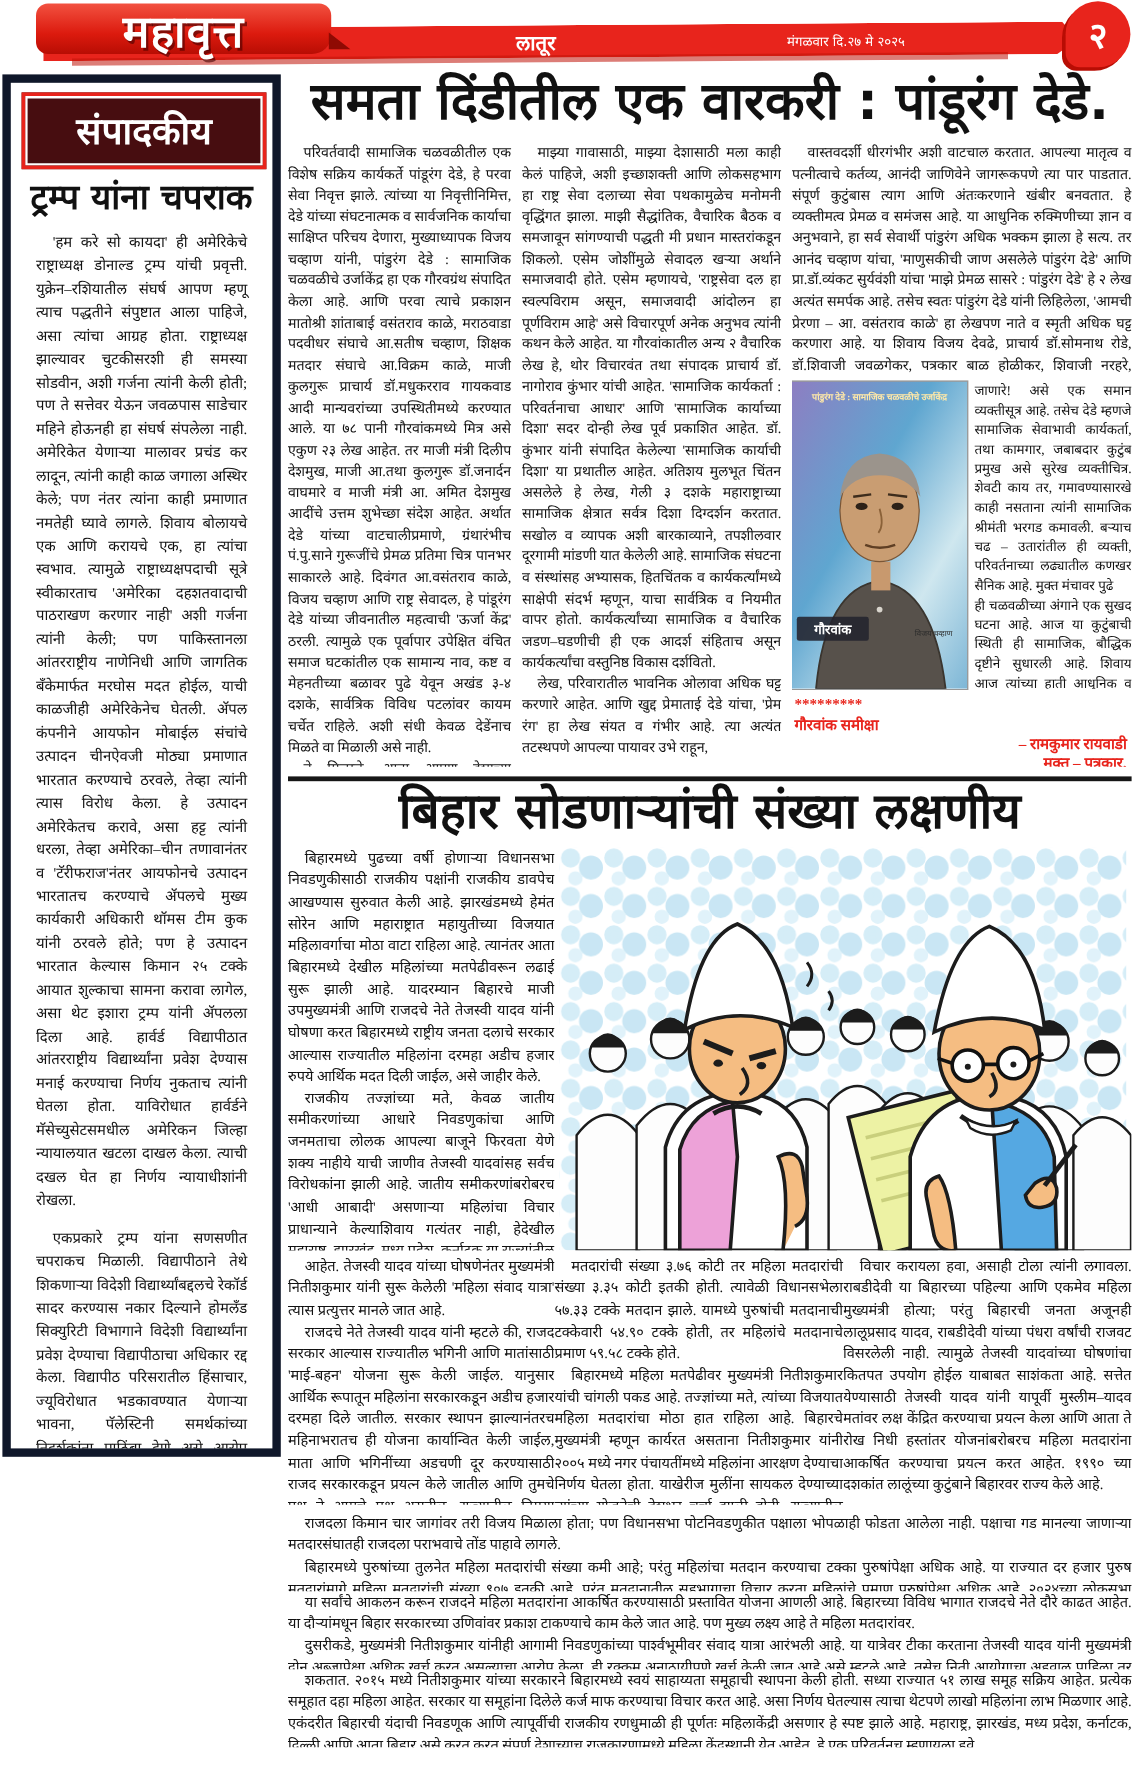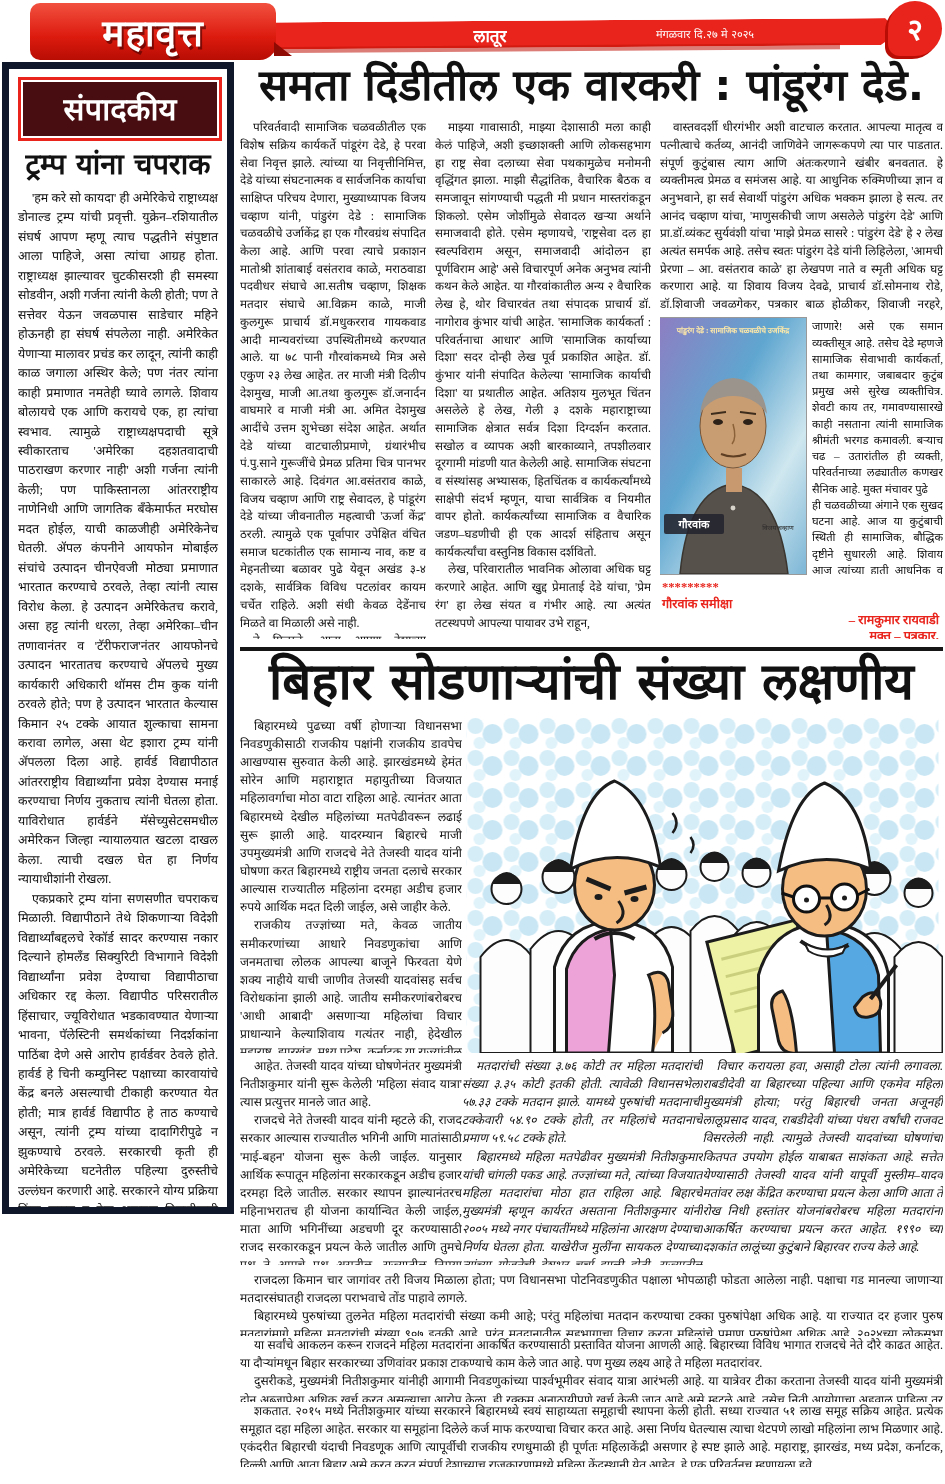--- a/index.html
+++ b/index.html
@@ -3,71 +3,71 @@
 <meta charset="utf-8">
 <style>
   html,body{margin:0;padding:0;background:#e9e9e9;}
   .page{position:relative;width:945px;height:1484px;background:#fff;overflow:hidden;
         font-family:"Liberation Serif",serif;color:#111;}
   
   .mast-ribbon{position:absolute;left:36px;top:21px;width:862px;height:27px;background:#e8241c;
         clip-path:polygon(0 0,98.5% 0,100% 55%,98% 100%,0 100%);transform:skewY(-.4deg);}
   .mast-ribbon-shadow{position:absolute;left:60px;top:46px;width:780px;height:6px;background:#c01208;
         transform:skewY(-.4deg);opacity:.55;}
-  .mast-box{position:absolute;left:30px;top:3px;width:246px;height:57px;
+  .mast-box{position:absolute;left:30px;top:3px;width:246px;height:42px;
         background:linear-gradient(#f25140,#dc1a0e 60%,#b80d04);border-radius:10px 10px 16px 10px;
         display:flex;align-items:center;justify-content:center;}
   .mast-box:after{content:"";position:absolute;right:-16px;bottom:4px;border-left:18px solid #8f0a03;
         border-top:14px solid transparent;}
   .mast-title{font-family:"DejaVu Sans",sans-serif;font-weight:bold;font-size:37px;color:#fff;
         text-shadow:2px 3px 0 rgba(70,0,0,.6);letter-spacing:1px;}
-  .mast-city{position:absolute;left:430px;top:24px;width:120px;text-align:center;color:#fff;
+  .mast-city{position:absolute;left:430px;top:24px;width:120px;color:#fff;
         font-family:"DejaVu Sans",sans-serif;font-weight:bold;font-size:17px;}
   .mast-date{position:absolute;left:585px;top:26px;width:240px;text-align:center;color:#fff;
         font-family:"DejaVu Sans",sans-serif;font-size:11px;}
   .mast-badge{position:absolute;right:3px;top:1px;width:54px;height:55px;background:#e8241c;
         border-radius:50% 50% 50% 12px;display:flex;align-items:center;justify-content:center;
         box-shadow:-3px 3px 0 #b80d04;}
   .mast-page-no{font-family:"DejaVu Sans",sans-serif;font-weight:bold;font-size:30px;color:#fff;}
   
   .editorial{position:absolute;left:2px;top:62px;width:232px;height:1152px;box-sizing:border-box;
         border:7px solid #0f172a;background:#fff;padding:5px 9px;overflow:hidden;}
   .section-label-box{margin:3px auto 8px;width:198px;background:#470d10;border:3px solid #e8241c;
         box-shadow:0 0 0 2px #fff inset;text-align:center;padding:7px 0 9px;}
   .section-label{font-family:"DejaVu Sans",sans-serif;font-weight:bold;font-size:31px;color:#fff;}
   .edit-headline{font-family:"DejaVu Sans",sans-serif;font-weight:bold;font-size:29px;
         text-align:center;margin:2px 0 8px;line-height:1.1;}
   .edit-body{font-size:12.4px;line-height:1.57;text-align:justify;}
-  .edit-body p{margin:0;text-indent:14px;}
+  .edit-body p{margin:12px;text-indent:14px;}
   
   .right{position:absolute;left:240px;top:62px;width:703px;height:1420px;}
   .main-headline{font-family:"DejaVu Sans",sans-serif;font-weight:bold;font-size:43px;
         text-align:center;line-height:1.1;margin:0 0 10px;}
   .main-body{display:flex;gap:9px;height:520px;overflow:hidden;}
   .mcol{text-align:justify;font-size:11.8px;line-height:1.5;overflow:hidden;}
   .mcol p{margin:0;text-indent:13px;}
   .mcol.c1{width:186px;} .mcol.c2{width:216px;} .mcol.c3{width:283px;}
   .c3-top{height:196px;overflow:hidden;}
   .photo-row{display:flex;gap:6px;height:256px;margin-top:3px;}
   .photo{width:146px;height:256px;flex:none;box-shadow:0 0 0 1px #999;}
   .photo-side{width:131px;font-size:11.2px;line-height:1.45;text-align:justify;overflow:hidden;}
   .photo-side p{margin:0;text-indent:0;}
   .sig{position:relative;margin-top:5px;color:#e8241c;font-weight:bold;font-size:12.6px;
         line-height:1.3;text-align:right;padding-right:4px;}
   .sig .stars,.sig .credit{text-align:left;padding-left:2px;}
   .article-rule{height:4px;background:#161616;margin:8px 0 4px;}
-  .second-headline{font-family:"DejaVu Sans",sans-serif;font-weight:bold;font-size:51px;
+  .second-headline{font-family:"DejaVu Sans",sans-serif;font-weight:bold;font-size:41px;
         text-align:center;line-height:1.05;margin:2px 0 8px;}
   .sa-row{display:flex;gap:0;overflow:hidden;}
   .sa-row1{height:336px;} .sa-row2{height:208px;margin-top:4px;} .sa-row3{height:196px;margin-top:6px;flex-direction:column;}
   .scol{text-align:justify;font-size:12.1px;line-height:1.5;overflow:hidden;}
   .scol p{margin:0;text-indent:14px;}
   .sa-col1{width:222px;flex:none;}
   .cartoon{flex:1;overflow:hidden;}
-  .sa-row2 .flexcol{flex:1;font-style:italic;}
+  .sa-row2 .flexcol{flex:1;}
   .sa-row3 .scol{flex:1;}
 </style>
 </head>
 <body>
 
 <div class="page">
 
   <div class="mast-ribbon"></div>
   <div class="mast-ribbon-shadow"></div>
   <div class="mast-box">

